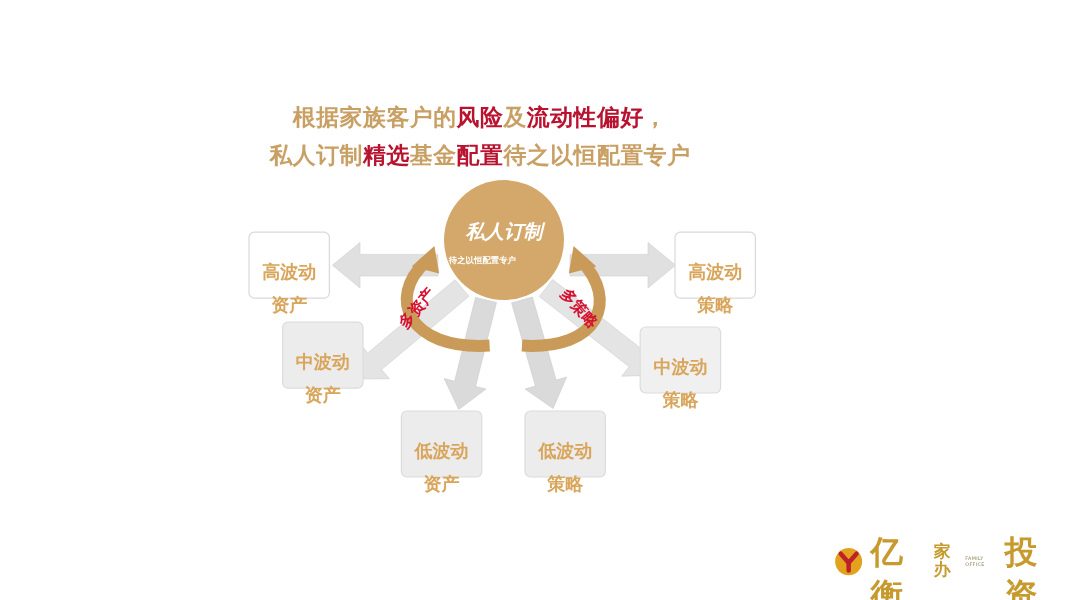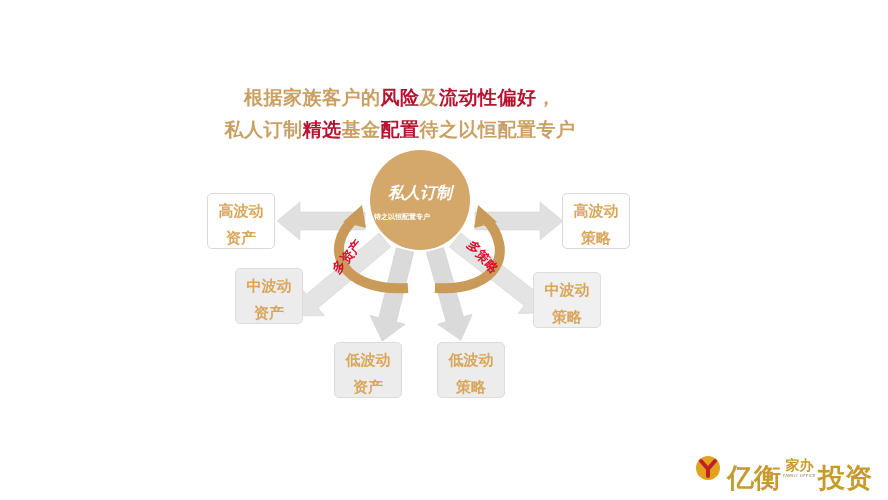--- a/index.html
+++ b/index.html
@@ -10,40 +10,40 @@
   .headline {
     position: absolute; left: 0; width: 800px; text-align: center;
     font-size: 19px; font-weight: bold; color: #c9a064; letter-spacing: 0.5px;
   }
   .headline .hl { color: #b8122f; }
   #line1 { top: 85px; }
   #line2 { top: 117px; }
   svg#diagram { position: absolute; left: 0; top: 0; }
   .box {
     position: absolute; border-radius: 5px; text-align: center; color: #d9a55a;
-    font-size: 15px; font-weight: bold; line-height: 27px; box-sizing: border-box; padding-top: 4px;
+    font-size: 15px; font-weight: bold; line-height: 27px; box-sizing: border-box; padding-top: 20px;
   }
   .box.outline { background: #ffffff; border: 1.5px solid #d9d9d9; }
   .box.filled { background: #ececec; border: 1.5px solid #dcdcdc; }
   .circle-title {
     position: absolute; left: 370px; top: 183px; width: 100px; text-align: center;
     color: #ffffff; font-weight: bold; font-size: 16px; font-style: italic;
   }
   .circle-sub {
     position: absolute; left: 352px; top: 212px; width: 100px; text-align: center;
     color: #ffffff; font-size: 7px; font-weight: bold;
   }
   .rot-label {
     position: absolute; color: #d6102f; font-weight: bold; font-size: 13px; white-space: nowrap;
   }
   #rot-left { left: 328px; top: 248px; transform: rotate(-50deg); }
   #rot-right { left: 463px; top: 248px; transform: rotate(48deg); }
   .logo { position: absolute; left: 695px; top: 448px; height: 40px; display: flex; align-items: center; }
   .logo .brand { font-family: Liberation Mono, monospace; color: #c79a2e; font-size: 27px; font-weight: bold; margin-left: 6px; margin-top: 20px; }
-  .logo .sub { display: flex; flex-direction: column; align-items: center; margin: 0 2px; }
+  .logo .sub { display: flex; flex-direction: row; align-items: center; margin: 0 2px; }
   .logo .sub .cn { font-family: "DejaVu Serif", serif; color: #c79a2e; font-size: 14px; font-weight: bold; line-height: 15px; }
   .logo .sub .en { font-size: 4px; color: #8a7a50; letter-spacing: 0.3px; }
 </style>
 </head>
 <body>
 
 <div class="headline" id="line1">
   <span>根据家族客户的</span><span class="hl">风险</span><span>及</span><span class="hl">流动性偏好</span><span>，</span>
 </div>
 <div class="headline" id="line2">

